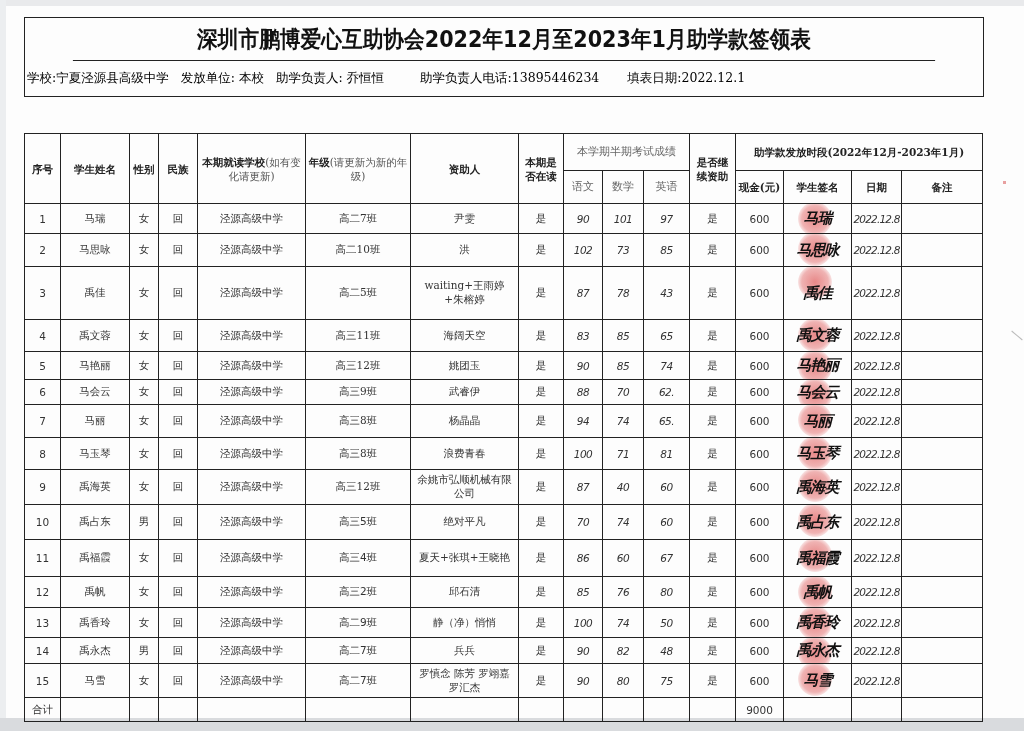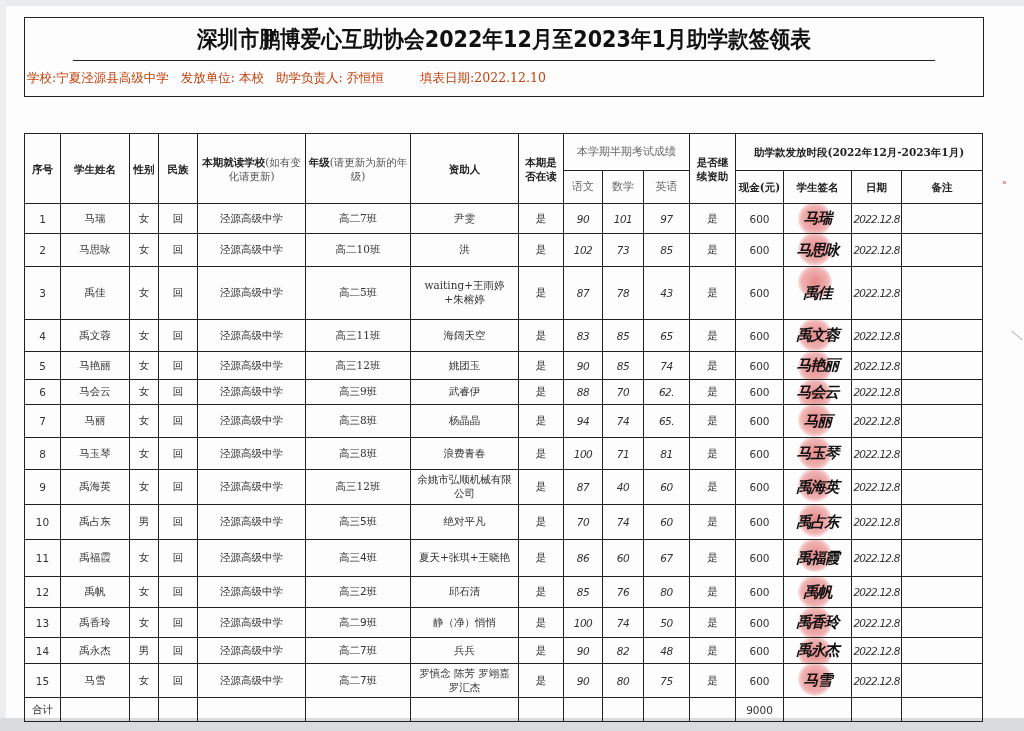--- a/index.html
+++ b/index.html
@@ -31,21 +31,21 @@
   }
   .notice-row {
     height: 37px; border-bottom: 1.5px solid #222;
     display: flex; align-items: center; justify-content: center;
     font-family: "DejaVu Sans", "Liberation Sans", sans-serif;
     font-size: 17.5px; font-weight: bold;
   }
   .info-row {
     height: 35px; border-bottom: 1.5px solid #222;
     display: flex; align-items: center;
-    font-size: 12.5px; color: #c2410c; padding-left: 2px;
+    font-size: 12.5px; color: #000000; padding-left: 2px;
   }
   .info-row span { white-space: nowrap; }
 
   table.grid {
     position: absolute; left: 24px; top: 133px;
     border-collapse: collapse; table-layout: fixed;
     width: 958px;
   }
   table.grid td, table.grid th {
     border: 1.4px solid #222;
@@ -88,21 +88,22 @@
 <div class="page-shadow-top"></div>
 <div class="page-shadow-left"></div>
 <div class="page-shadow-bottom"></div>
 
 <div class="sheet">
   <div class="title-row">深圳市鹏博爱心互助协会2022年12月至2023年1月助学款签领表</div>
   <div class="info-row">
     <span style="margin-right:12px;">学校:宁夏泾源县高级中学</span>
     <span style="margin-right:12px;">发放单位: 本校</span>
     <span style="margin-right:36px;">助学负责人: 乔恒恒</span>
-    <span>填表日期:2022.12.10</span>
+    <span style="margin-right:28px;">助学负责人电话:13895446234</span>
+    <span>填表日期:2022.12.1</span>
   </div>
 </div>
 
 <table class="grid" id="grid">
   <colgroup>
     <col style="width:36px">
       <col style="width:69px">
       <col style="width:29px">
       <col style="width:39px">
     <col style="width:108px">

